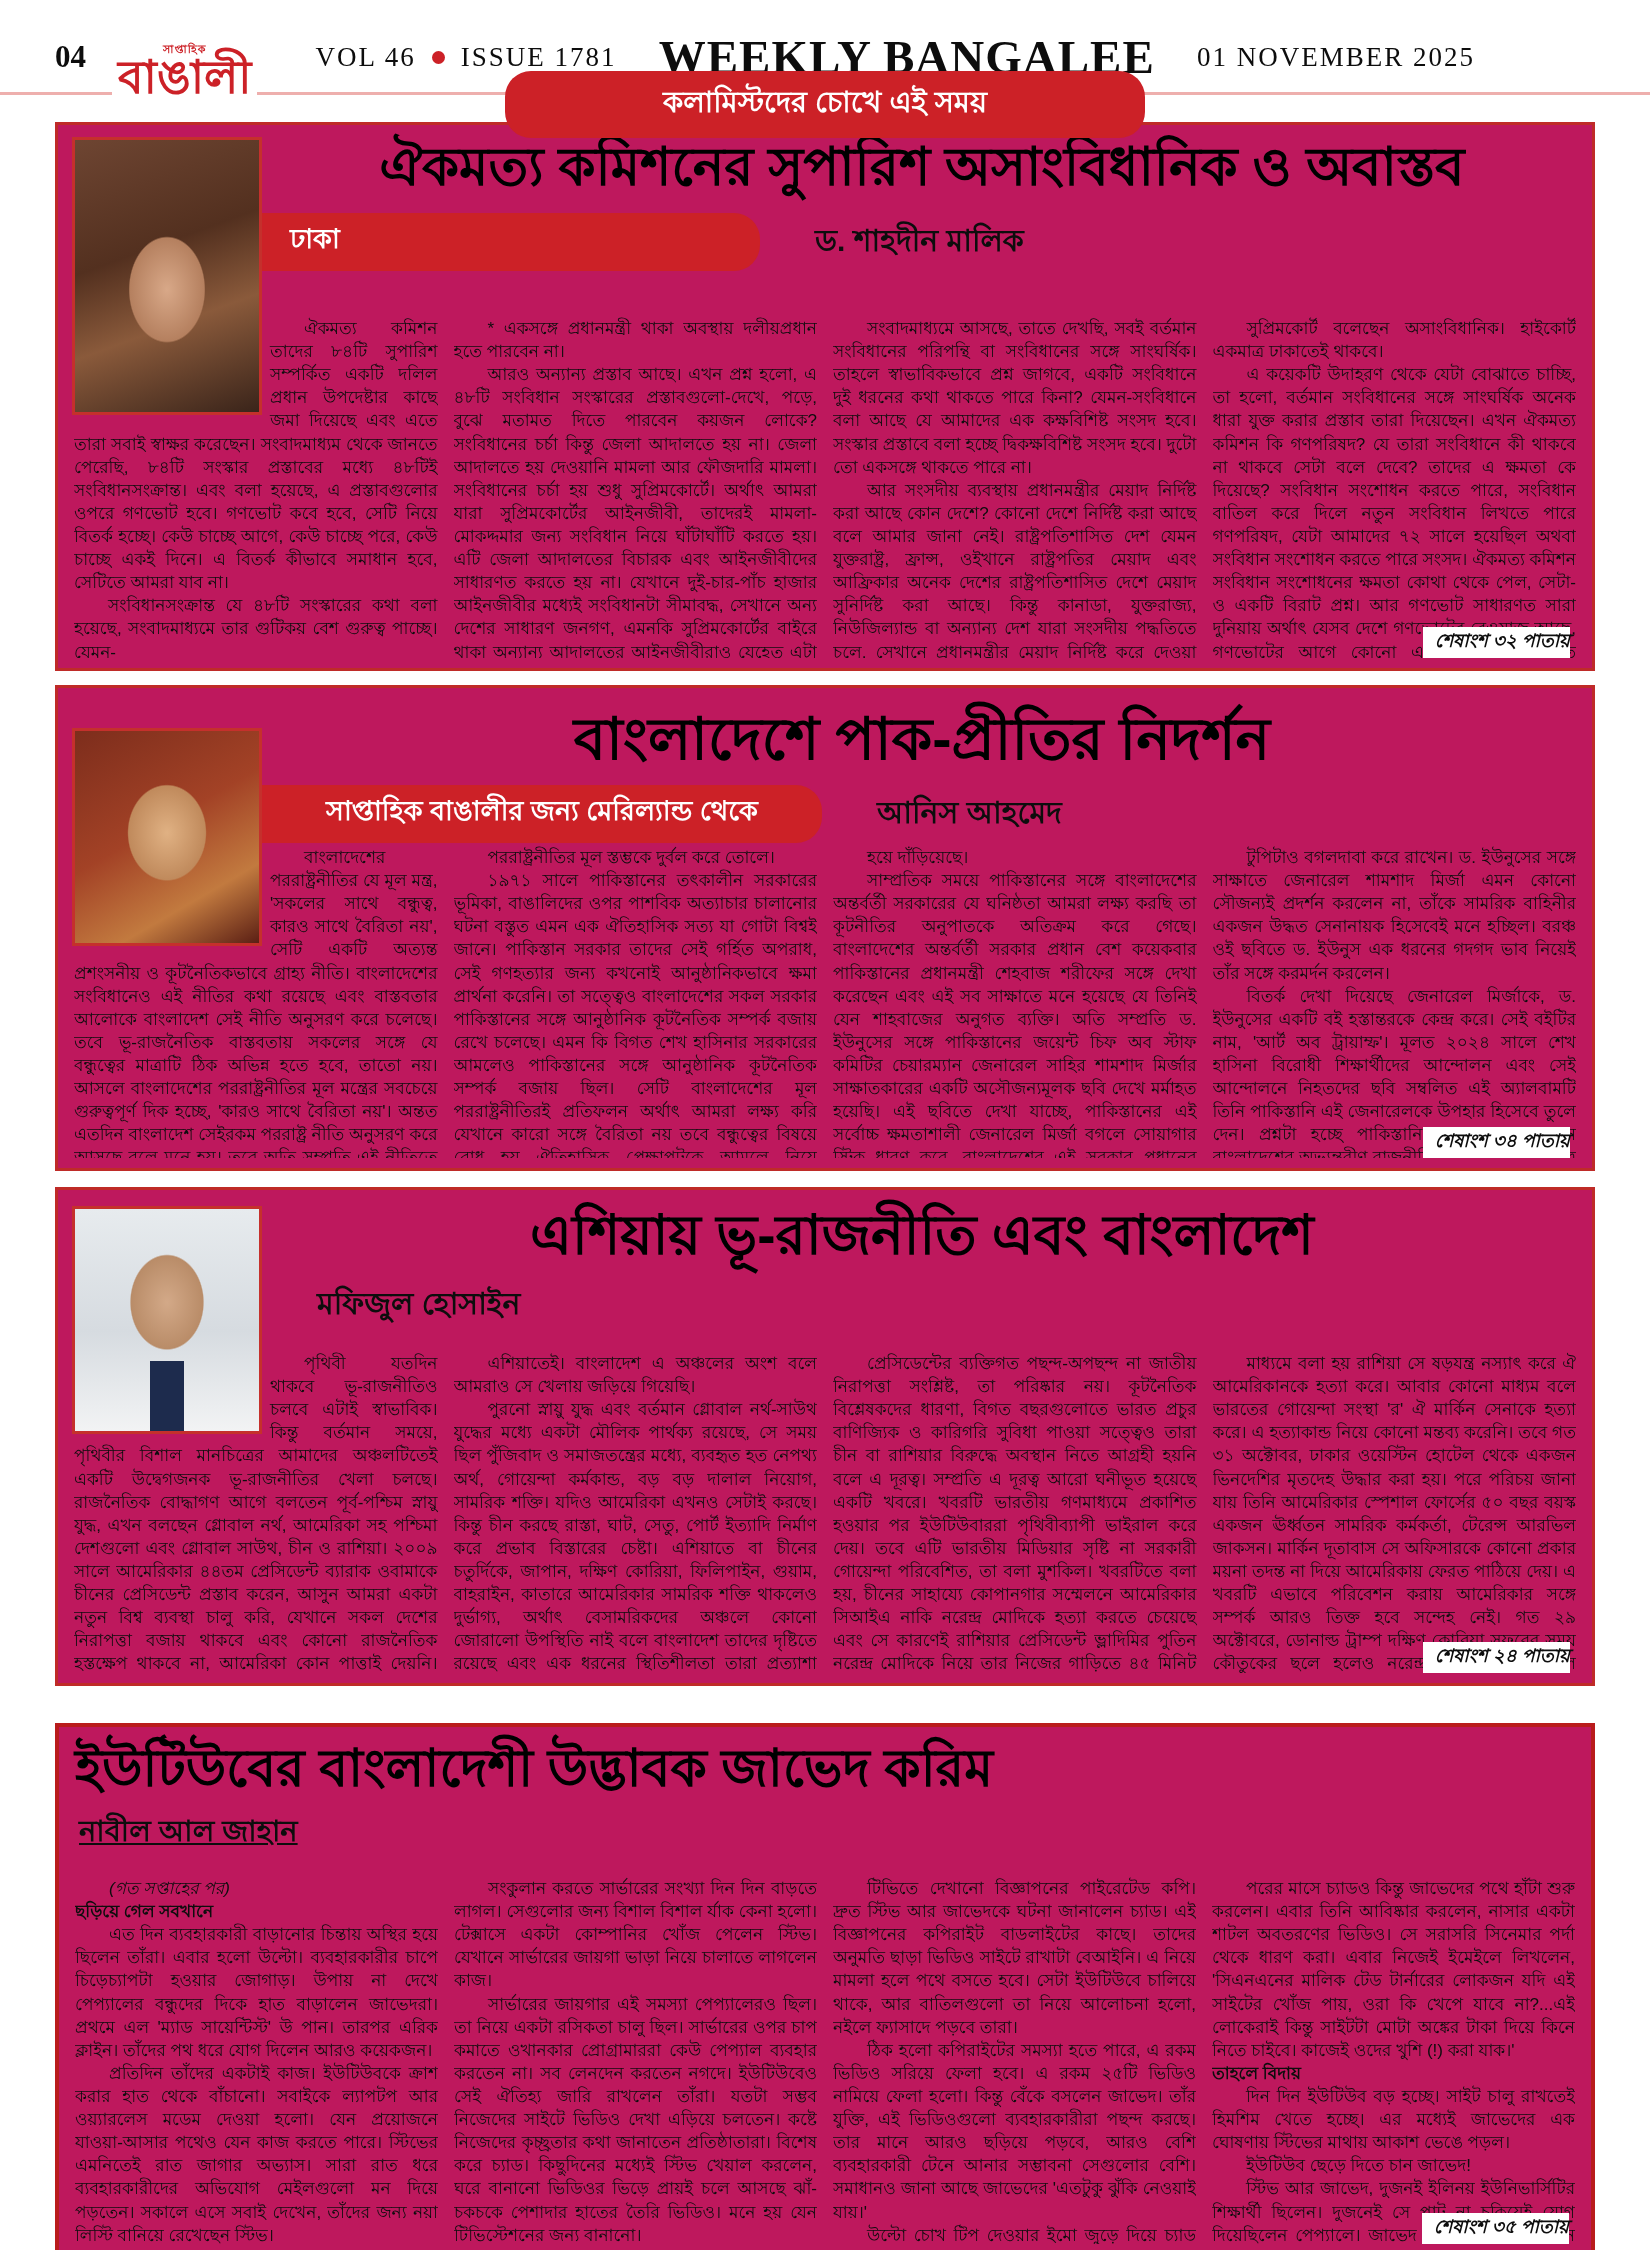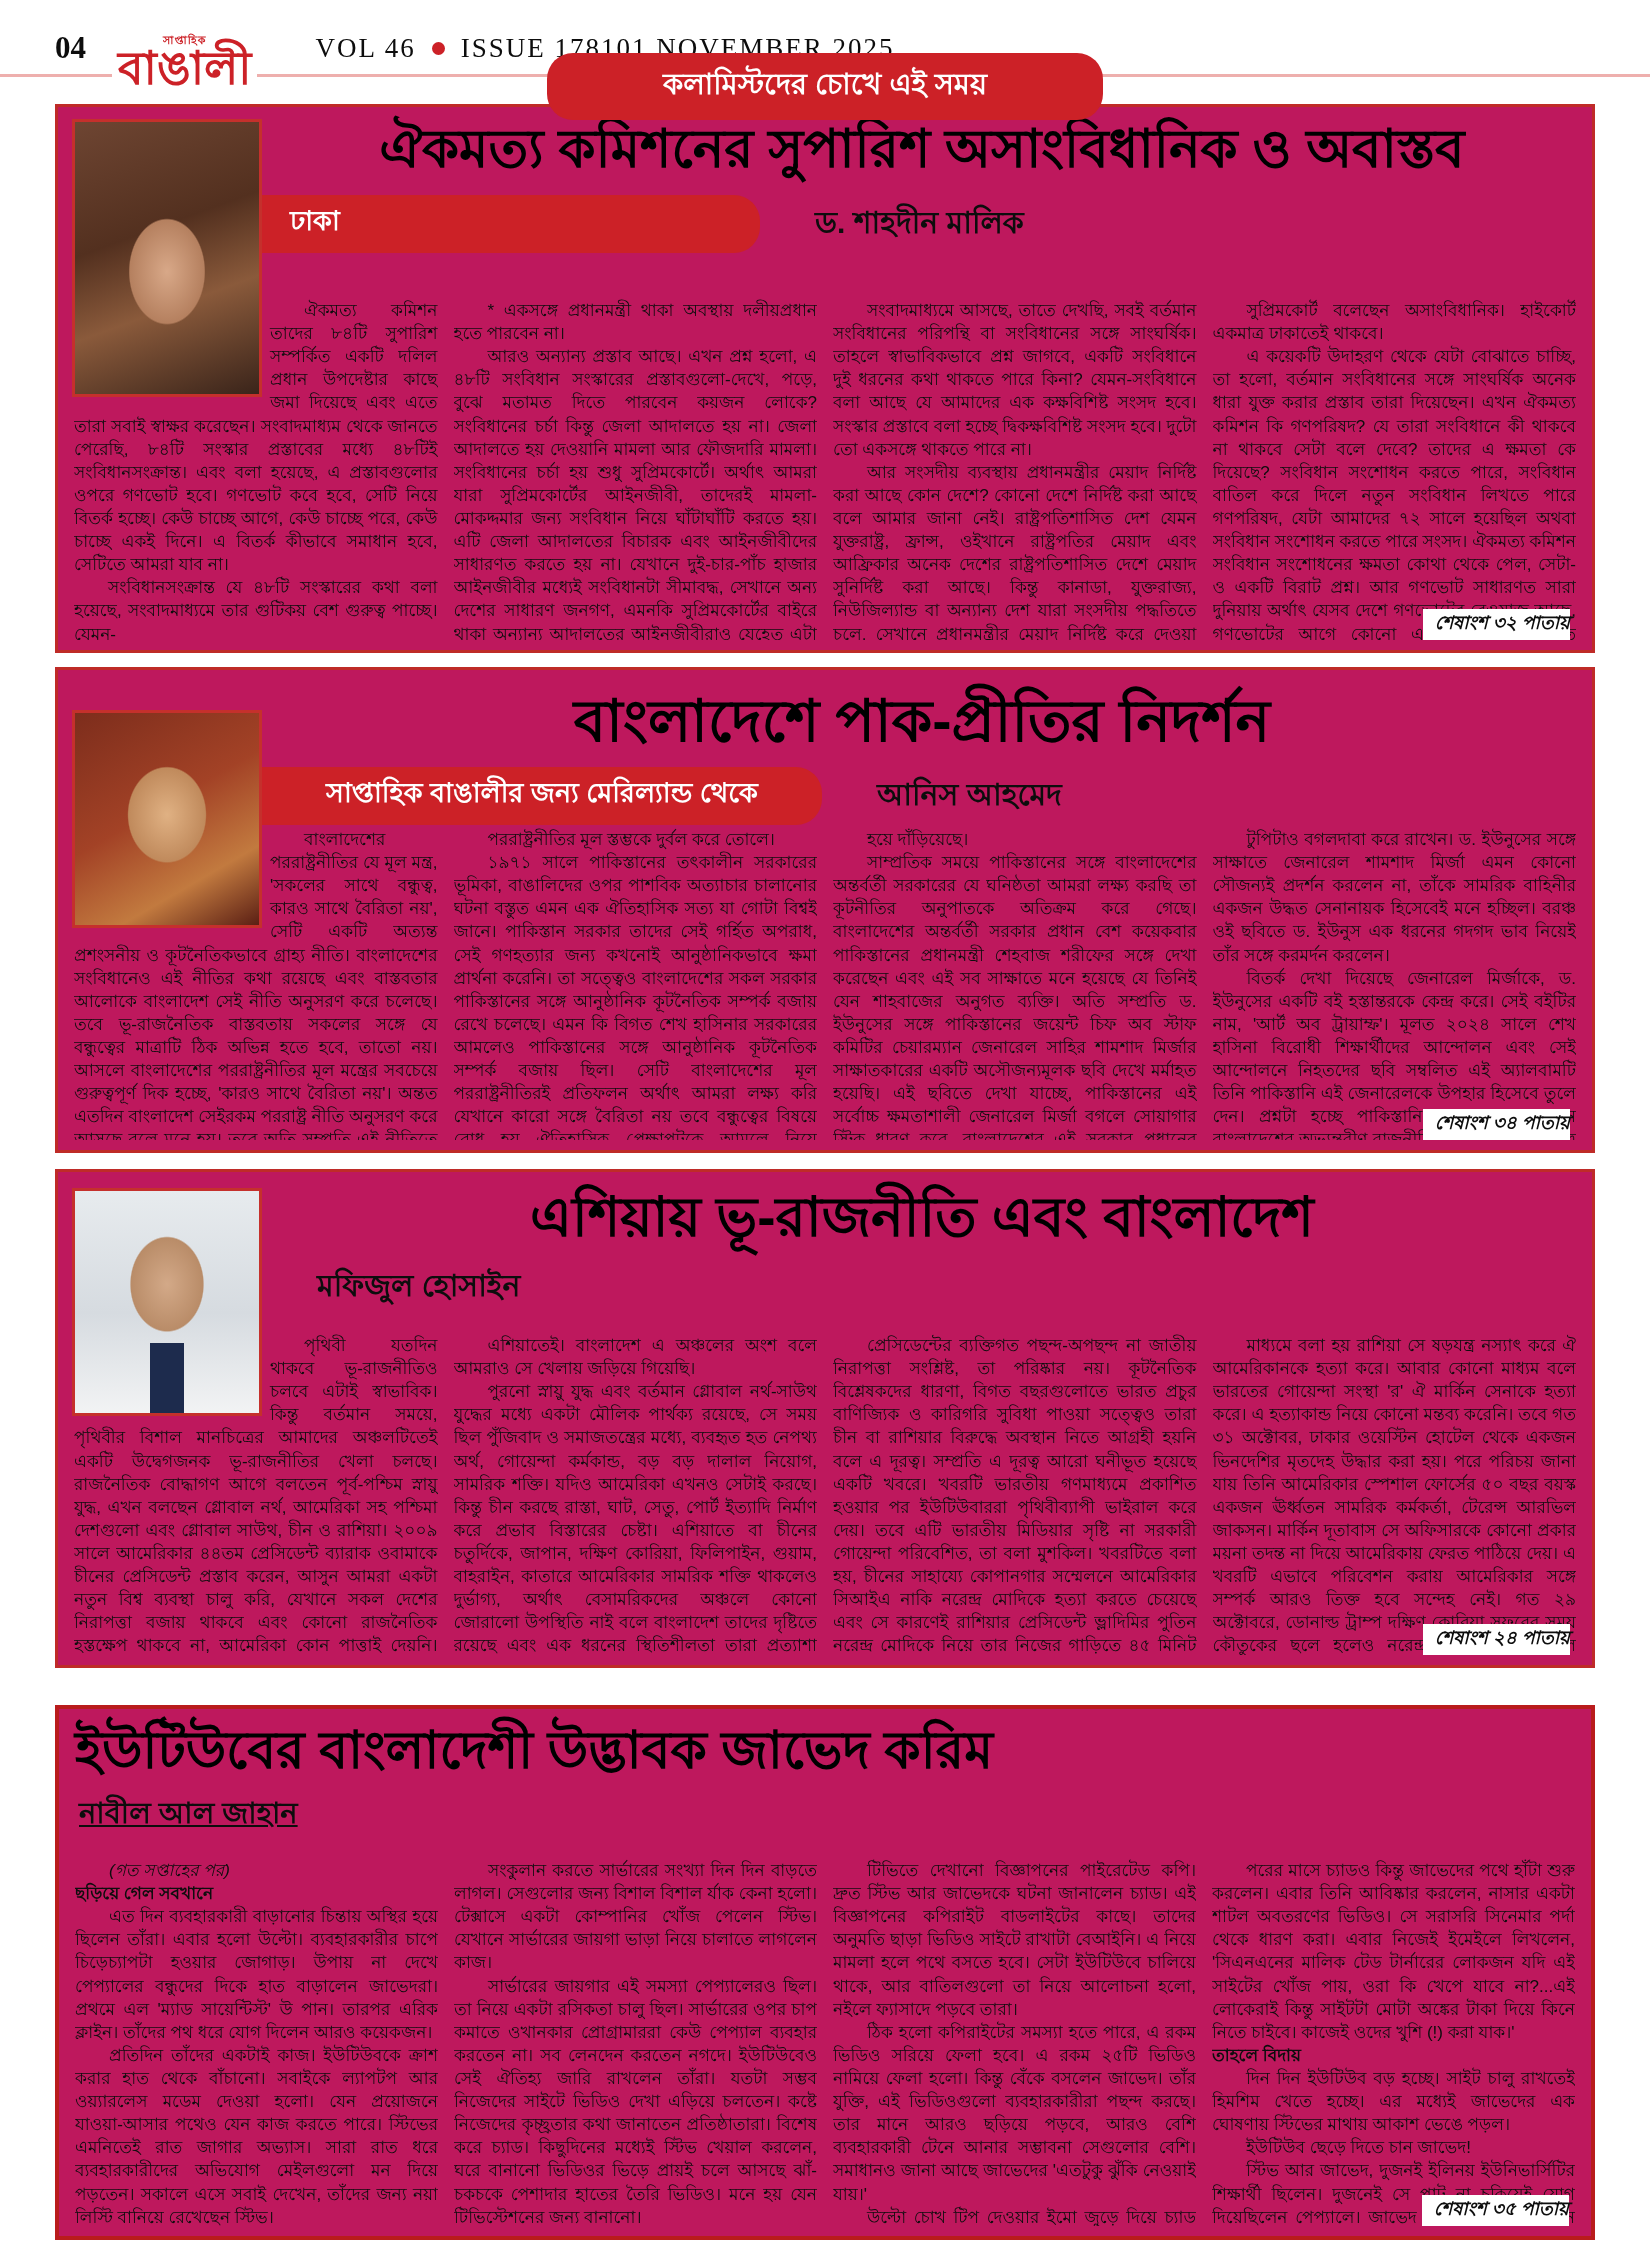--- a/index.html
+++ b/index.html
@@ -13,21 +13,21 @@
   .pageno{font-family:"Liberation Serif",serif;font-weight:bold;font-size:31px;}
   .logo{margin:0 0 -30px 26px;text-align:center;position:relative;z-index:4;background:#fff;padding:0 6px;line-height:1;}
   .logo .top{display:block;font-size:11px;color:#cc2127;font-weight:bold;letter-spacing:1px;}
   .logo .main{font-family:"Liberation Serif",serif;font-size:46px;font-weight:bold;color:#cc2127;}
   .volissue{margin-left:58px;font-family:"Liberation Serif",serif;font-size:27px;letter-spacing:2px;display:flex;align-items:center;gap:16px;white-space:nowrap;}
   .reddot{width:13px;height:13px;border-radius:50%;background:#cc2127;display:inline-block;}
   .title{flex:1;text-align:center;font-family:"Liberation Serif",serif;font-weight:bold;font-size:47px;letter-spacing:1px;margin:0 10px;white-space:nowrap;}
   .idate{font-family:"Liberation Serif",serif;font-size:27px;letter-spacing:2px;margin-right:120px;white-space:nowrap;}
   .rule{height:3px;background:#eeafad;margin-top:8px;}
   
-  .pill{width:556px;margin:-24px auto -16px;position:relative;z-index:3;background:#cc2127;color:#fff;
+  .pill{width:640px;margin:-24px auto -16px;position:relative;z-index:3;background:#cc2127;color:#fff;
         text-align:center;font-size:29px;font-weight:bold;padding:8px 0 10px;border-radius:26px;}
   
   .article{position:relative;margin:0 55px;border:3px solid #bf2b28;background:#be185d;overflow:hidden;}
   .a1{height:543px;margin-top:0;}
   .a2{height:480px;margin-top:14px;}
   .a3{height:493px;margin-top:16px;}
   .a4{height:527px;margin-top:37px;border:4px solid #b91c1c;}
   .photo{position:absolute;border:3px solid #c5302c;z-index:2;}
   .photo.p1{top:12px;left:14px;width:184px;height:272px;
     background:
@@ -79,20 +79,21 @@
   <div class="pageno">04</div>
   <div class="logo">
     <span class="top">সাপ্তাহিক</span>
     <span class="main">বাঙালী</span>
   </div>
   <div class="volissue">
     <span>VOL 46</span>
     <span class="reddot"></span>
     <span>ISSUE 1781</span>
   </div>
+  <h1 class="title">WEEKLY BANGALEE</h1>
   <div class="idate">01 NOVEMBER 2025</div>
 </header>
 <div class="rule"></div>
 <div class="pill">কলামিস্টদের চোখে এই সময়</div>
 
 <section class="article a1">
   <div class="photo p1"></div>
   <h2 class="headline">ঐকমত্য কমিশনের সুপারিশ অসাংবিধানিক ও অবাস্তব</h2>
   <div class="meta">
     <div class="kicker">ঢাকা</div>

